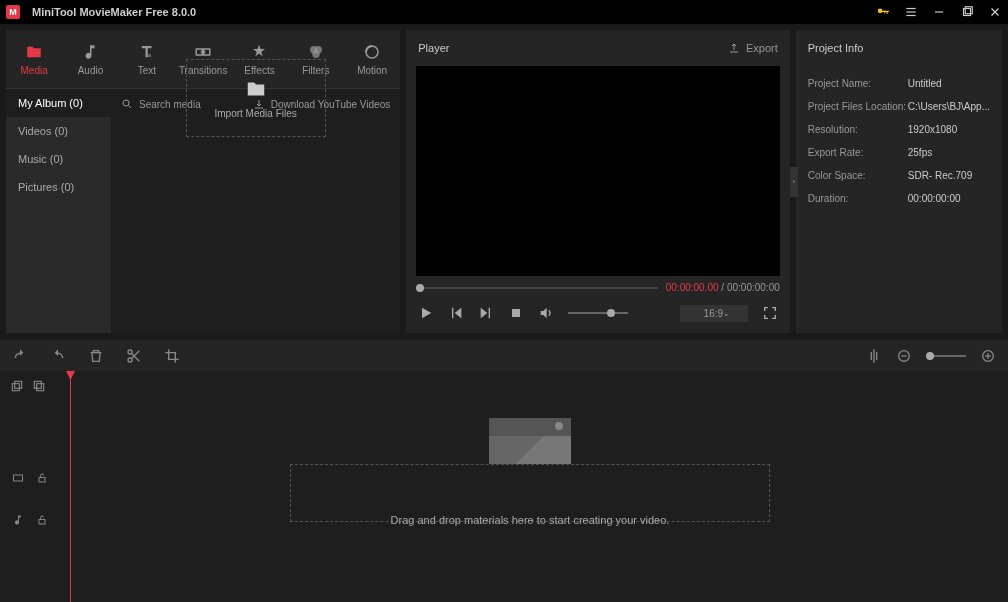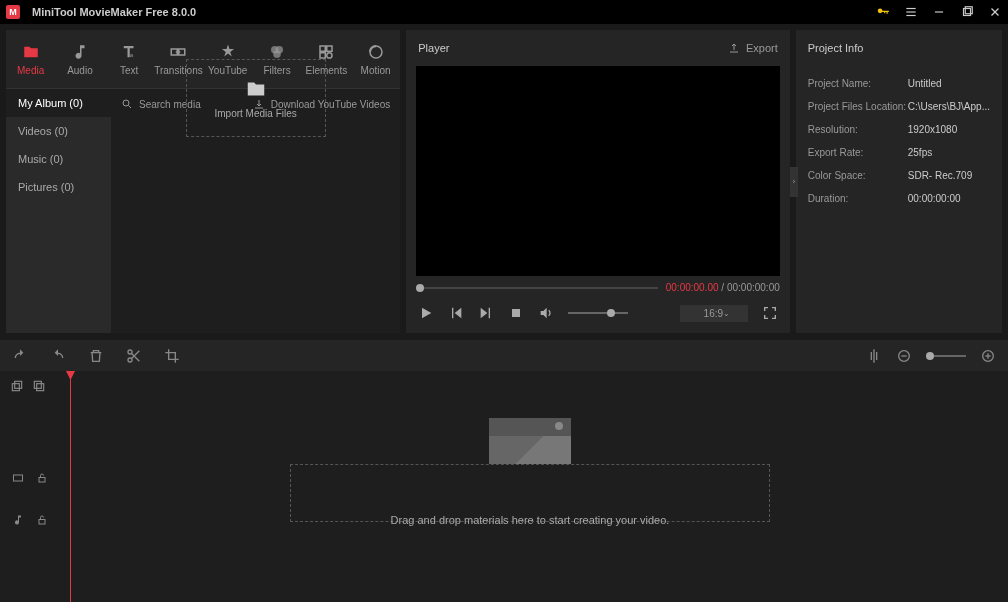--- a/index.html
+++ b/index.html
@@ -162,42 +162,31 @@
             </svg>
           </div>
         <div class="tab-label">Transitions</div>
       </div>
       <div class="tab">
         <div class="tab-icon">
             <svg viewBox="0 0 24 24" fill="currentColor">
               <path d="M12 2l2 6h6l-5 4 2 6-5-4-5 4 2-6-5-4h6z"></path>
             </svg>
           </div>
-        <div class="tab-label">YouTube</div>
+        <div class="tab-label">Effects</div>
       </div>
       <div class="tab">
         <div class="tab-icon">
             <svg viewBox="0 0 24 24" fill="currentColor">
               <circle cx="9" cy="9" r="5" opacity="0.7"></circle>
               <circle cx="15" cy="9" r="5" opacity="0.7"></circle>
               <circle cx="12" cy="15" r="5" opacity="0.7"></circle>
             </svg>
           </div>
         <div class="tab-label">Filters</div>
-      </div>
-      <div class="tab">
-        <div class="tab-icon">
-            <svg viewBox="0 0 24 24" fill="none" stroke="currentColor" stroke-width="2">
-              <rect x="4" y="4" width="7" height="7"></rect>
-              <rect x="13" y="4" width="7" height="7"></rect>
-              <rect x="4" y="13" width="7" height="7"></rect>
-              <circle cx="16.5" cy="16.5" r="3.5"></circle>
-            </svg>
-          </div>
-        <div class="tab-label">Elements</div>
       </div>
       <div class="tab">
         <div class="tab-icon">
             <svg viewBox="0 0 24 24" fill="none" stroke="currentColor" stroke-width="2">
               <circle cx="12" cy="12" r="8"></circle>
               <path d="M4 12a8 8 0 018-8" stroke-width="3"></path>
             </svg>
           </div>
         <div class="tab-label">Motion</div>
       </div>

